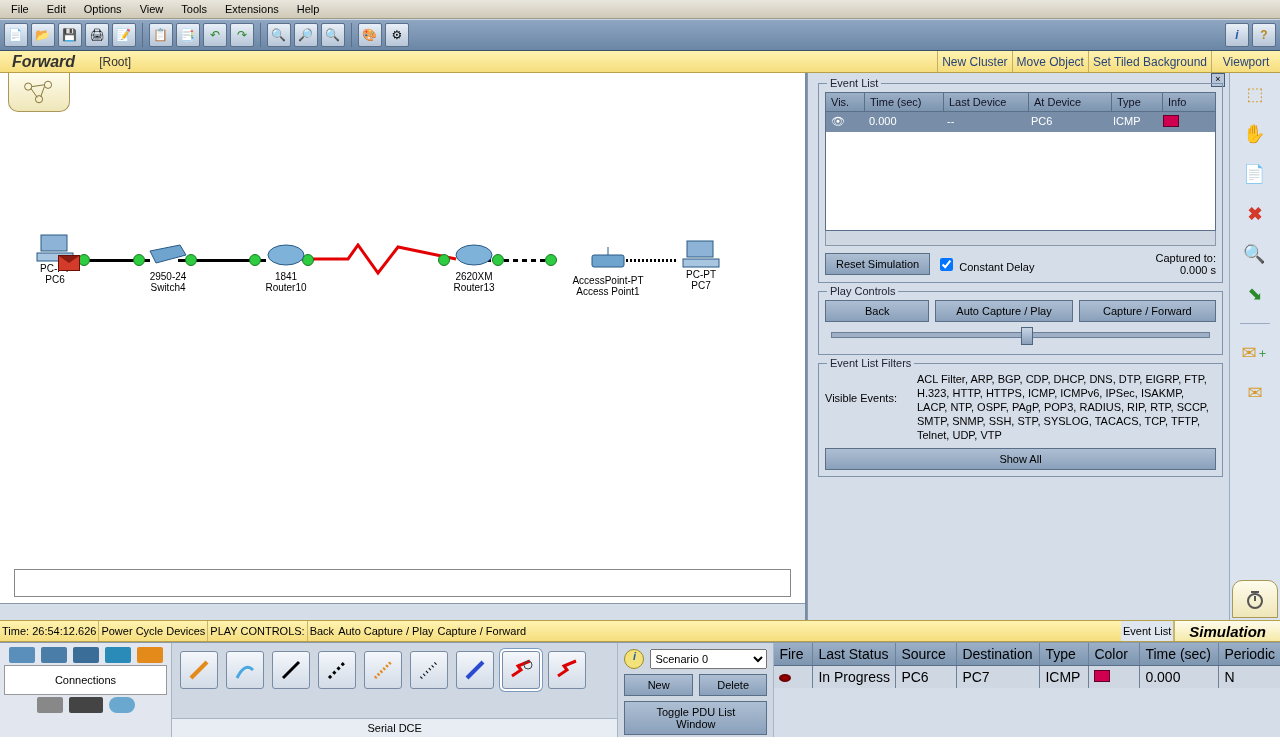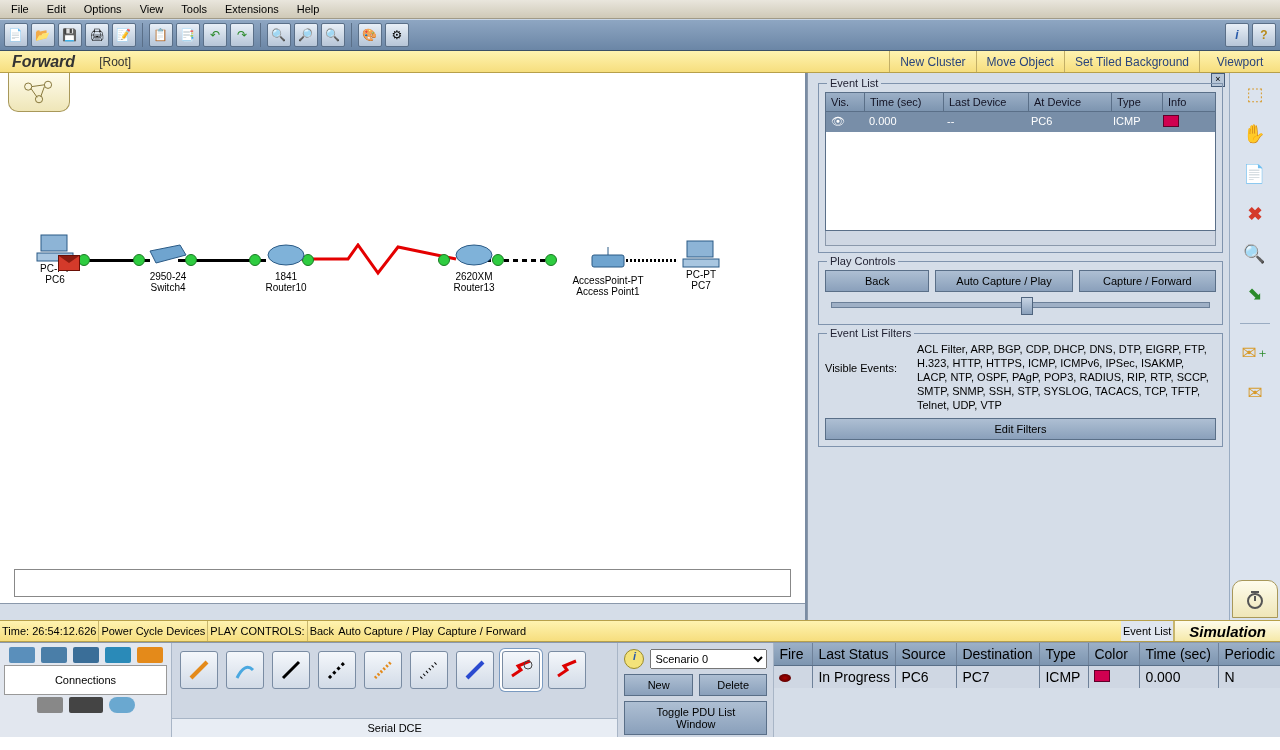--- a/index.html
+++ b/index.html
@@ -8,21 +8,21 @@
 .menubar span{padding:1px 7px;cursor:default}
 
 .maintb{height:30px;background:linear-gradient(#8ea6c2,#6b86a6);border-top:1px solid #c9d6e6;border-bottom:1px solid #3a4f67;display:flex;align-items:center;padding:0 4px;gap:3px}
 .tbbtn{width:22px;height:22px;background:linear-gradient(#e8eff7,#b6c5d7);border:1px solid #5a6f88;border-radius:2px;display:flex;align-items:center;justify-content:center;font-size:12px}
 .tbsep{width:1px;height:24px;background:#5a6f88;margin:0 3px}
 
 .ctxbar{height:21px;background:linear-gradient(#fff3b0,#f6de7e);border-bottom:1px solid #b7a04a;display:flex;align-items:center;font-size:12px}
 .ctxbar .tab{padding:0 12px;font-weight:bold;font-style:italic;font-size:16px;color:#333}
 .ctxbar .root{padding:0 12px;color:#333}
 .ctxbar .spacer{flex:1}
-.ctxbar .ri{padding:0 10px;border-left:1px solid #c2ae66;height:100%;display:flex;align-items:center;color:#29447b}
+.ctxbar .ri{padding:0 4px;border-left:1px solid #c2ae66;height:100%;display:flex;align-items:center;color:#29447b}
 
 .wsrow{display:flex;height:547px}
 .canvaswrap{position:relative;width:805px;border-right:2px solid #7a8ca3;display:flex;flex-direction:column}
 .canvas{flex:1;background:#fff;position:relative}
 .logicaltag{position:absolute;left:8px;top:0;width:60px;height:38px;background:linear-gradient(#fefcec,#efe6b8);border:1px solid #a8985a;border-top:none;border-radius:0 0 10px 10px;display:flex;align-items:center;justify-content:center}
 .logicaltag svg{width:36px;height:26px}
 .noteinput{position:absolute;left:14px;bottom:6px;right:14px;height:26px;border:1px solid #888;background:#fff}
 .hscroll{height:16px;background:#d5dde8;border-top:1px solid #8a98ab}
 
 .device{position:absolute;text-align:center;font-size:10px;color:#000}
@@ -222,20 +222,29 @@
         <div class="evtrow">
           <div style="width:28px">👁</div>
           <div style="width:68px">0.000</div>
           <div style="width:74px">--</div>
           <div style="width:72px">PC6</div>
           <div style="width:40px">ICMP</div>
           <div style="flex:1"><span class="colorbox"></span></div>
         </div>
       </div>
       <div class="evtscroll"></div>
+      <div class="row" style="margin-top:6px">
+        <div class="btn">Reset Simulation</div>
+        <label><input type="checkbox" checked="" style=""> <span>Constant Delay</span></label>
+        <div style="flex:1"></div>
+        <div style="text-align:right">
+          <div>Captured to:</div>
+          <div>0.000 s</div>
+        </div>
+      </div>
     </div>
 
     <div class="fieldset">
       <div class="legend">Play Controls</div>
       <div class="row">
         <div class="btn" style="flex:1">Back</div>
         <div class="btn" style="flex:1.4">Auto Capture / Play</div>
         <div class="btn" style="flex:1.4">Capture / Forward</div>
       </div>
       <div class="slidertrack">
@@ -243,21 +252,21 @@
         </div>
     </div>
 
     <div class="fieldset">
       <div class="legend">Event List Filters</div>
       <div class="row" style="align-items:flex-start">
         <div style="width:86px;padding-top:20px">Visible Events:</div>
         <div style="flex:1;font-size:11px;line-height:14px">ACL Filter, ARP, BGP, CDP, DHCP, DNS, DTP, EIGRP, FTP, H.323, HTTP, HTTPS, ICMP, ICMPv6, IPSec, ISAKMP, LACP, NTP, OSPF, PAgP, POP3, RADIUS, RIP, RTP, SCCP, SMTP, SNMP, SSH, STP, SYSLOG, TACACS, TCP, TFTP, Telnet, UDP, VTP</div>
       </div>
       <div class="row" style="margin-top:6px">
-        <div class="btn" style="flex:1">Edit Filters</div>
+        <div class="btn" style="flex:1">Show All</div>
       </div>
     </div>
   </div>
 
   <div class="rtools">
     <div class="rt" style="color:#d79a2a">⬚</div>
     <div class="rt" style="color:#d79a2a">✋</div>
     <div class="rt" style="color:#d79a2a">📄</div>
     <div class="rt" style="color:#d43a2a;font-weight:bold">✖</div>
     <div class="rt" style="color:#d79a2a">🔍</div>

